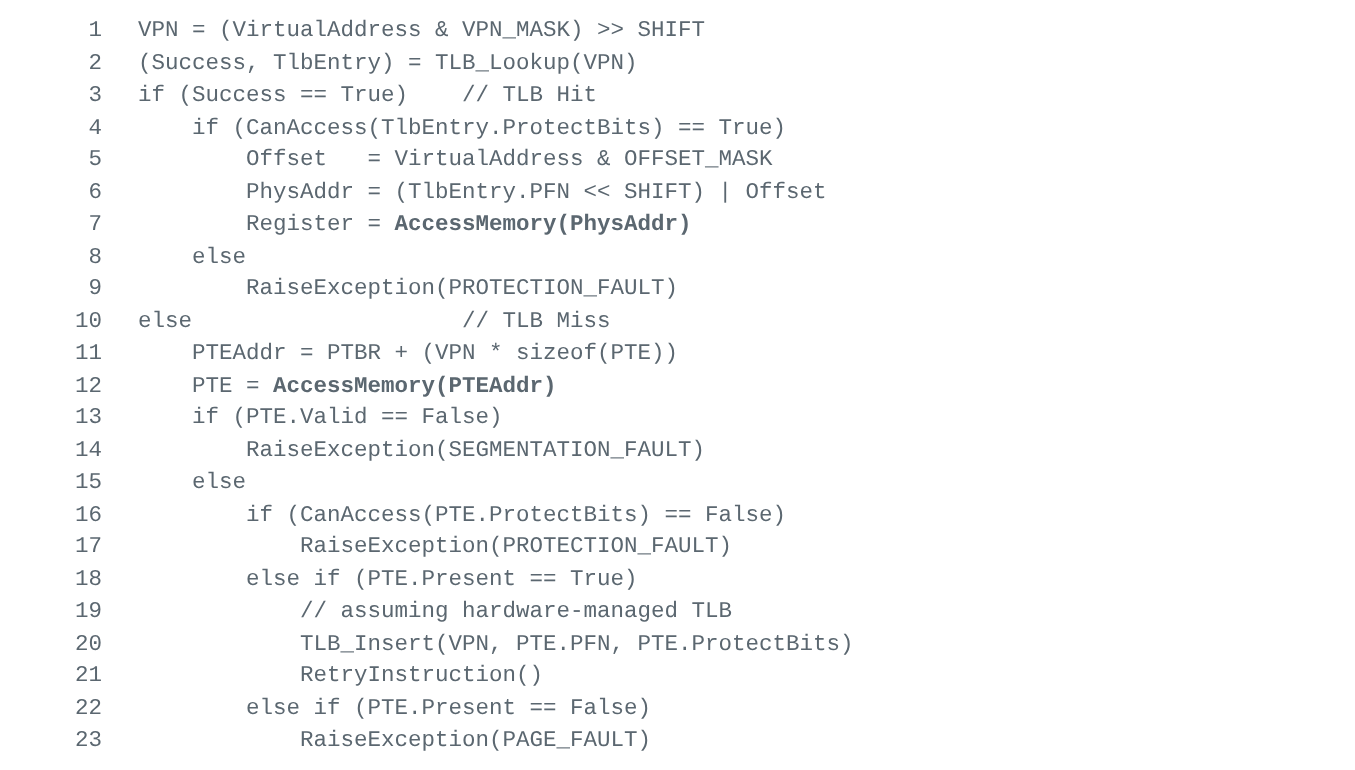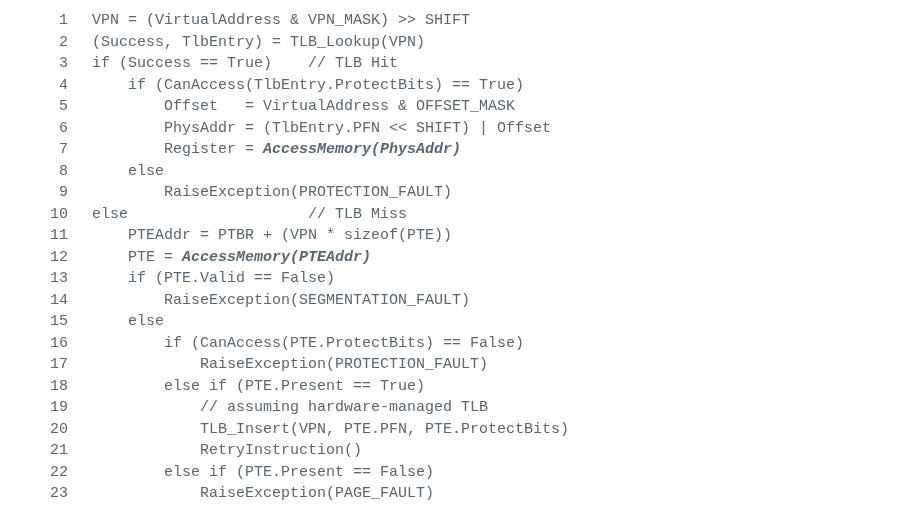--- a/index.html
+++ b/index.html
@@ -28,19 +28,18 @@
     padding-right: 24px;
     color: #5b6770;
     user-select: none;
     flex-shrink: 0;
   }
   .code-text {
     flex: 1;
   }
   .bold {
     font-weight: bold;
-    font-style: italic;
   }
 </style>
 </head>
 <body>
 
 <div class="code-block" id="code-listing"><div class="line"><span class="ln">1</span><span class="code-text"><span>VPN = (VirtualAddress &amp; VPN_MASK) &gt;&gt; SHIFT</span></span></div><div class="line"><span class="ln">2</span><span class="code-text"><span>(Success, TlbEntry) = TLB_Lookup(VPN)</span></span></div><div class="line"><span class="ln">3</span><span class="code-text"><span>if (Success == True)    // TLB Hit</span></span></div><div class="line"><span class="ln">4</span><span class="code-text"><span>    if (CanAccess(TlbEntry.ProtectBits) == True)</span></span></div><div class="line"><span class="ln">5</span><span class="code-text"><span>        Offset   = VirtualAddress &amp; OFFSET_MASK</span></span></div><div class="line"><span class="ln">6</span><span class="code-text"><span>        PhysAddr = (TlbEntry.PFN &lt;&lt; SHIFT) | Offset</span></span></div><div class="line"><span class="ln">7</span><span class="code-text"><span>        Register = </span><span class="bold">AccessMemory(PhysAddr)</span></span></div><div class="line"><span class="ln">8</span><span class="code-text"><span>    else</span></span></div><div class="line"><span class="ln">9</span><span class="code-text"><span>        RaiseException(PROTECTION_FAULT)</span></span></div><div class="line"><span class="ln">10</span><span class="code-text"><span>else                    // TLB Miss</span></span></div><div class="line"><span class="ln">11</span><span class="code-text"><span>    PTEAddr = PTBR + (VPN * sizeof(PTE))</span></span></div><div class="line"><span class="ln">12</span><span class="code-text"><span>    PTE = </span><span class="bold">AccessMemory(PTEAddr)</span></span></div><div class="line"><span class="ln">13</span><span class="code-text"><span>    if (PTE.Valid == False)</span></span></div><div class="line"><span class="ln">14</span><span class="code-text"><span>        RaiseException(SEGMENTATION_FAULT)</span></span></div><div class="line"><span class="ln">15</span><span class="code-text"><span>    else</span></span></div><div class="line"><span class="ln">16</span><span class="code-text"><span>        if (CanAccess(PTE.ProtectBits) == False)</span></span></div><div class="line"><span class="ln">17</span><span class="code-text"><span>            RaiseException(PROTECTION_FAULT)</span></span></div><div class="line"><span class="ln">18</span><span class="code-text"><span>        else if (PTE.Present == True)</span></span></div><div class="line"><span class="ln">19</span><span class="code-text"><span>            // assuming hardware-managed TLB</span></span></div><div class="line"><span class="ln">20</span><span class="code-text"><span>            TLB_Insert(VPN, PTE.PFN, PTE.ProtectBits)</span></span></div><div class="line"><span class="ln">21</span><span class="code-text"><span>            RetryInstruction()</span></span></div><div class="line"><span class="ln">22</span><span class="code-text"><span>        else if (PTE.Present == False)</span></span></div><div class="line"><span class="ln">23</span><span class="code-text"><span>            RaiseException(PAGE_FAULT)</span></span></div></div>
 
 </body></html>

